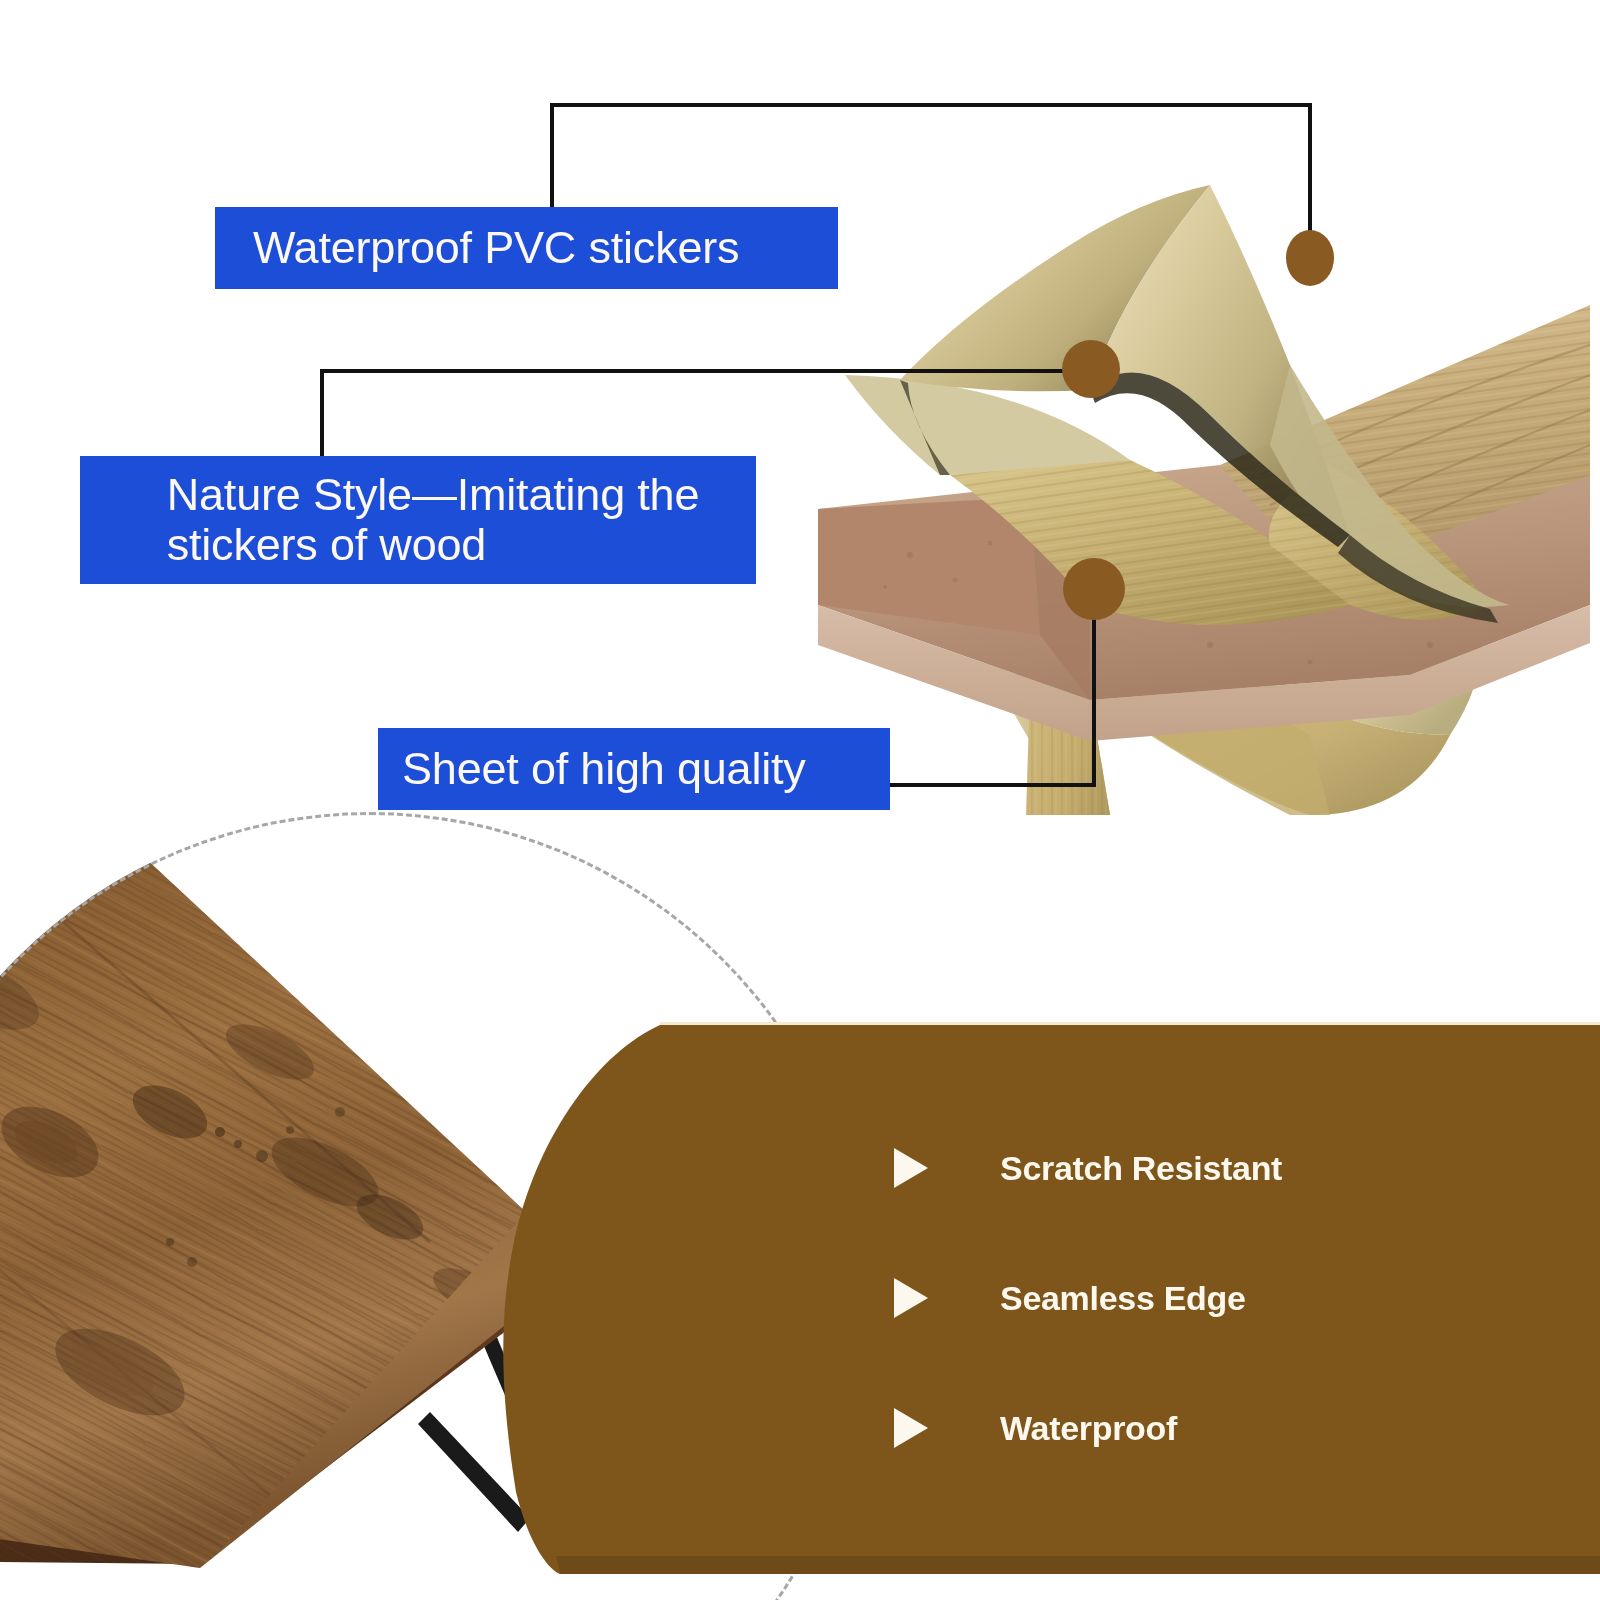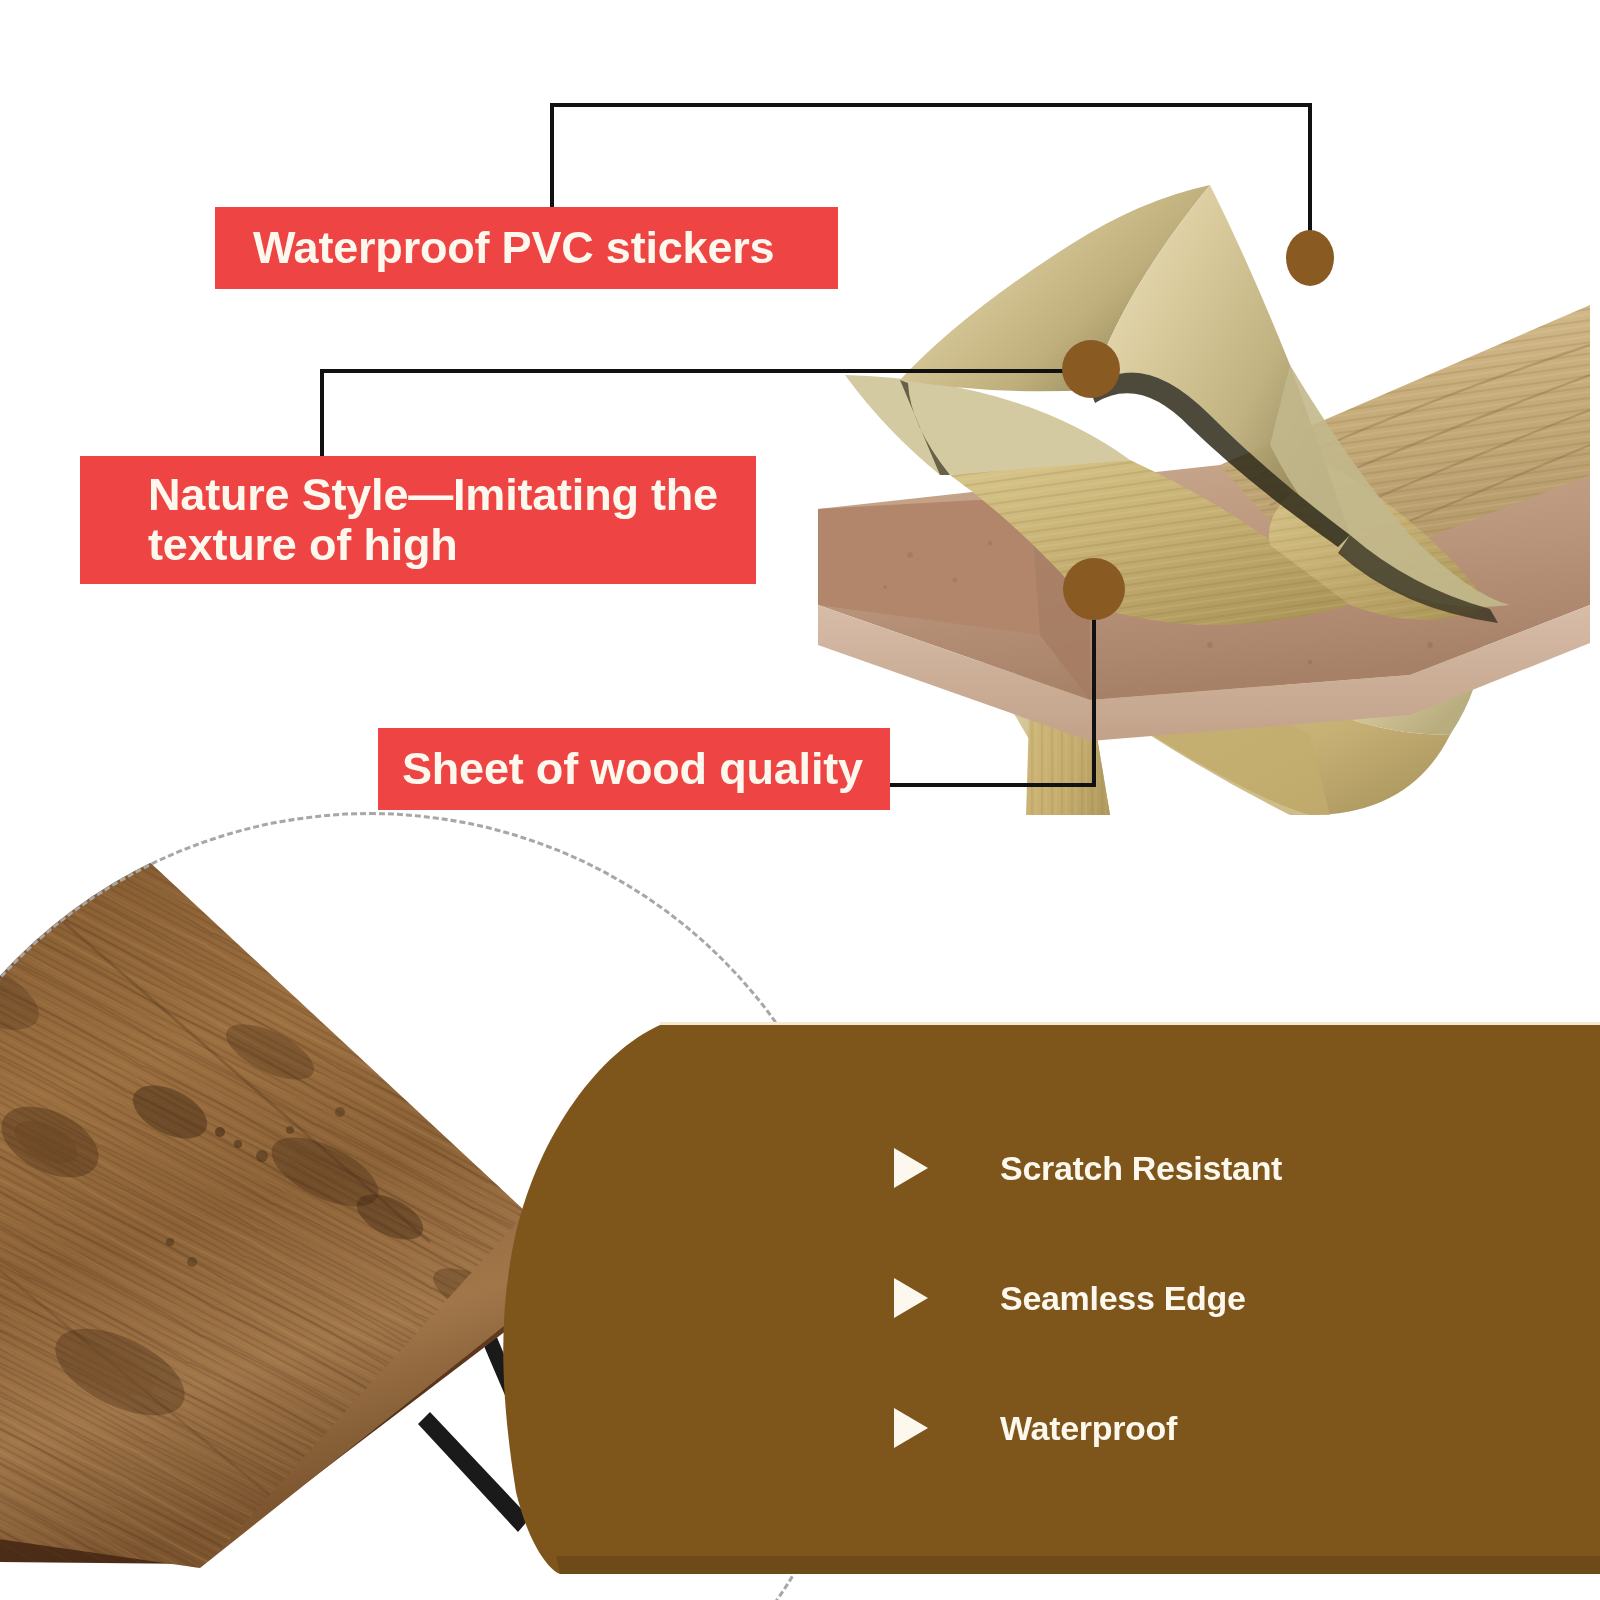--- a/index.html
+++ b/index.html
@@ -23,23 +23,23 @@
     position: absolute;
     left: 0; top: 0;
     width: 1600px; height: 1600px;
     pointer-events: none;
     z-index: 40;
   }
 
   
   .callout {
     position: absolute;
-    background: #ef4444;
+    background: #1d4ed8;
     color: #FCF8EE;
-    font-weight: bold;
+    font-weight: normal;
     letter-spacing: -0.2px;
     z-index: 50;
     box-sizing: border-box;
     display: flex;
     align-items: center;
   }
   .callout span { display: block; }
 
   #callout-pvc {
     left: 215px; top: 207px;
@@ -330,26 +330,26 @@
     </g>
   </svg>
 
   <div class="callout" id="callout-pvc">
     <span>Waterproof PVC stickers</span>
   </div>
 
   <div class="callout" id="callout-nature">
     <div>
       <span>Nature Style—Imitating the</span>
-      <span>texture of high</span>
+      <span>stickers of wood</span>
     </div>
   </div>
 
   <div class="callout" id="callout-sheet">
-    <span>Sheet of wood quality</span>
+    <span>Sheet of high quality</span>
   </div>
 
   <div id="feature-panel">
     <svg id="panel-fill" viewBox="0 0 1600 552" preserveAspectRatio="none">
 
       <path d="M660 0 L1600 0 L1600 3 L660 3 Z" fill="#F5E9CF"></path>
 
       <path d="M1600 3 L660 3
                C 600 30, 540 110, 516 210
                C 498 290, 500 370, 516 470

